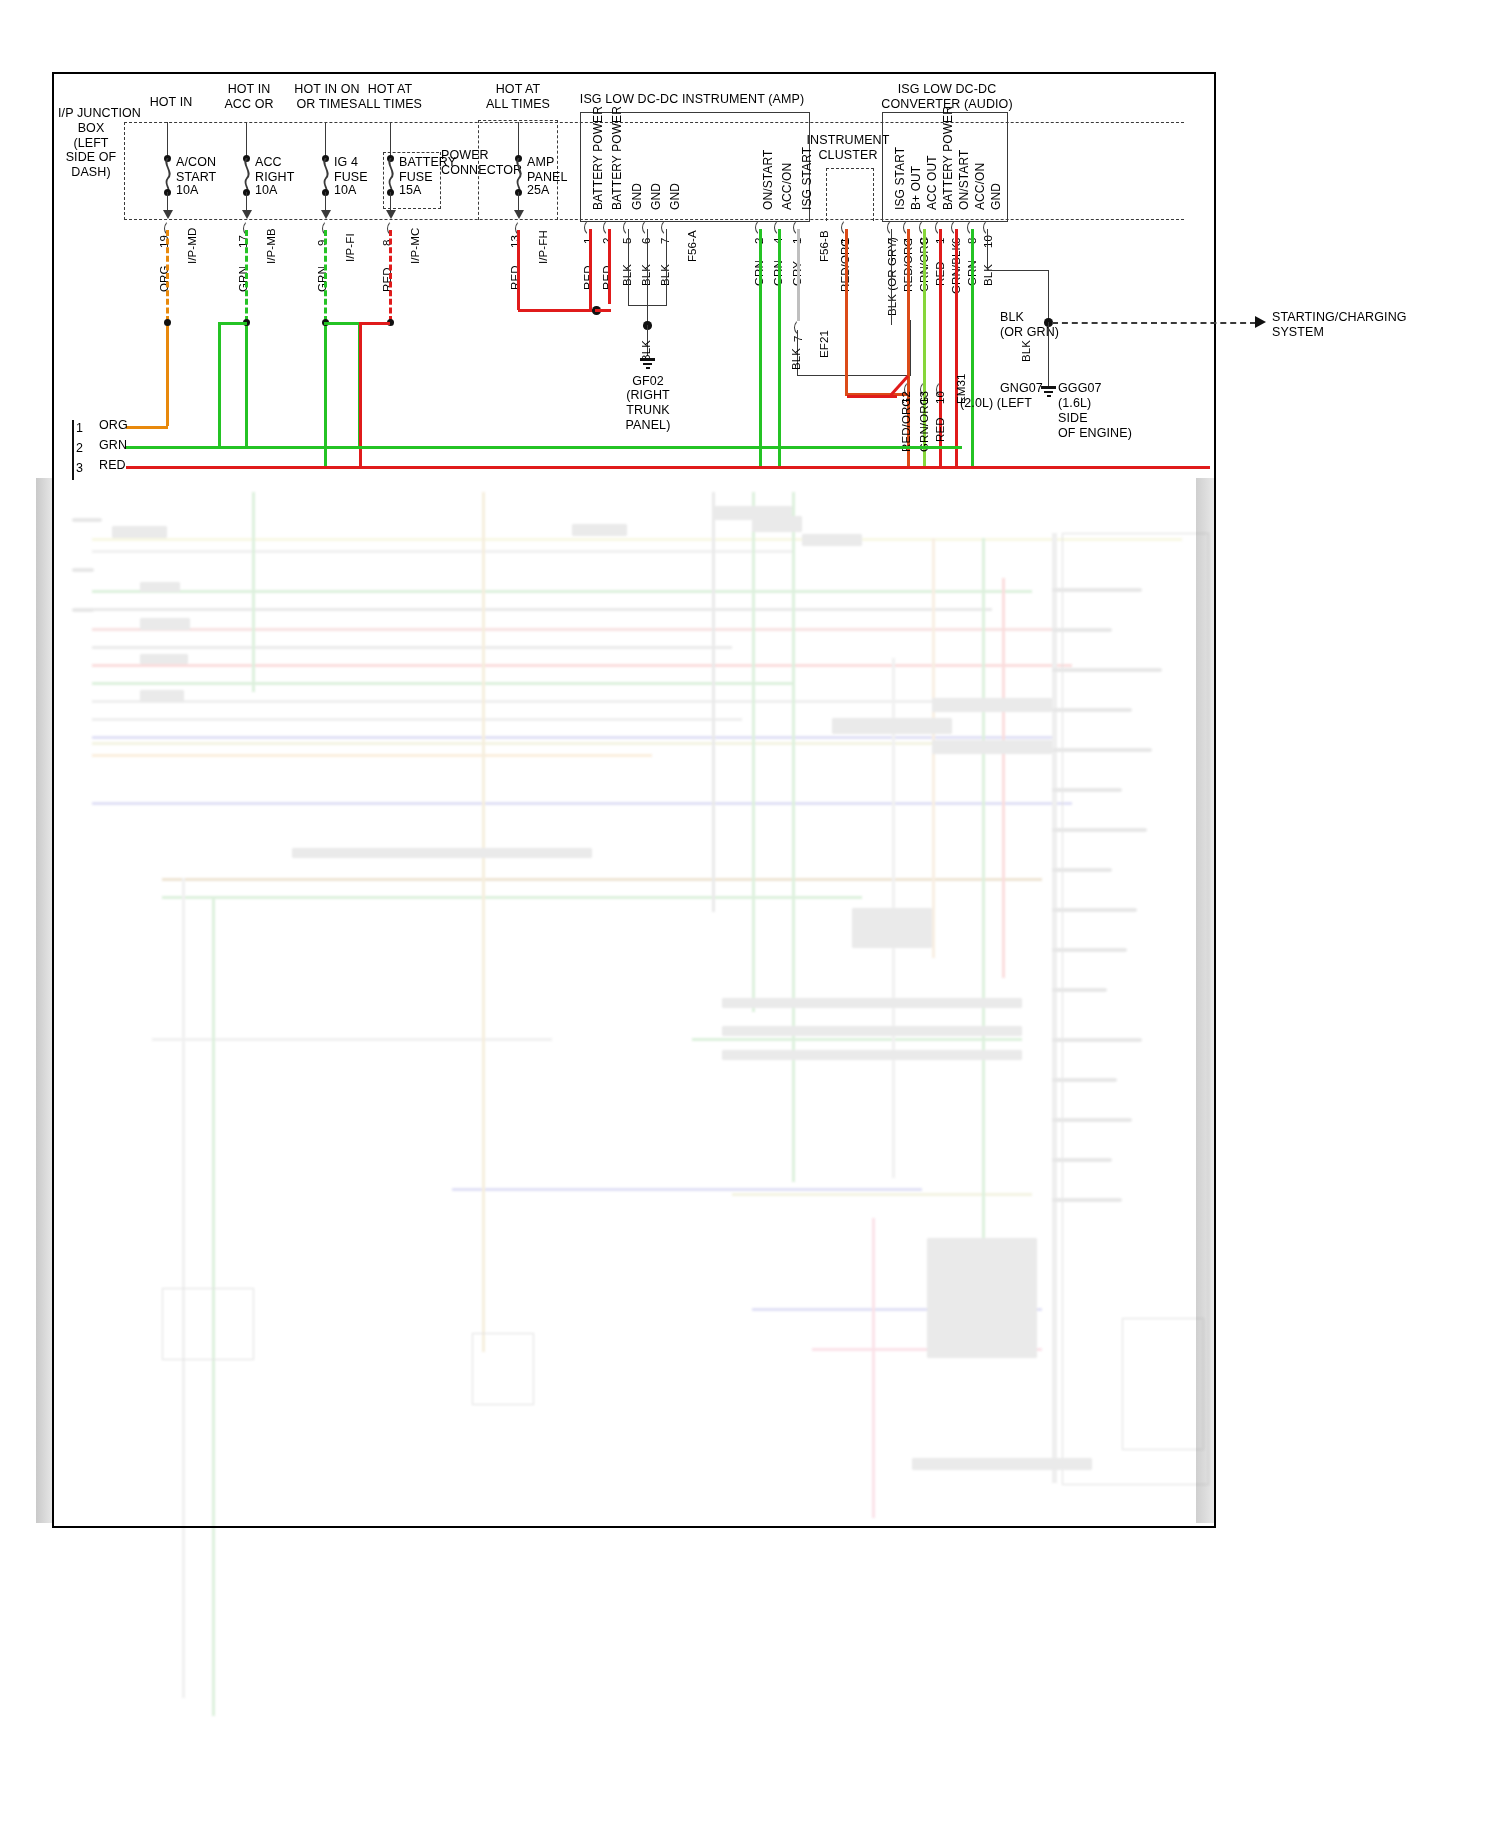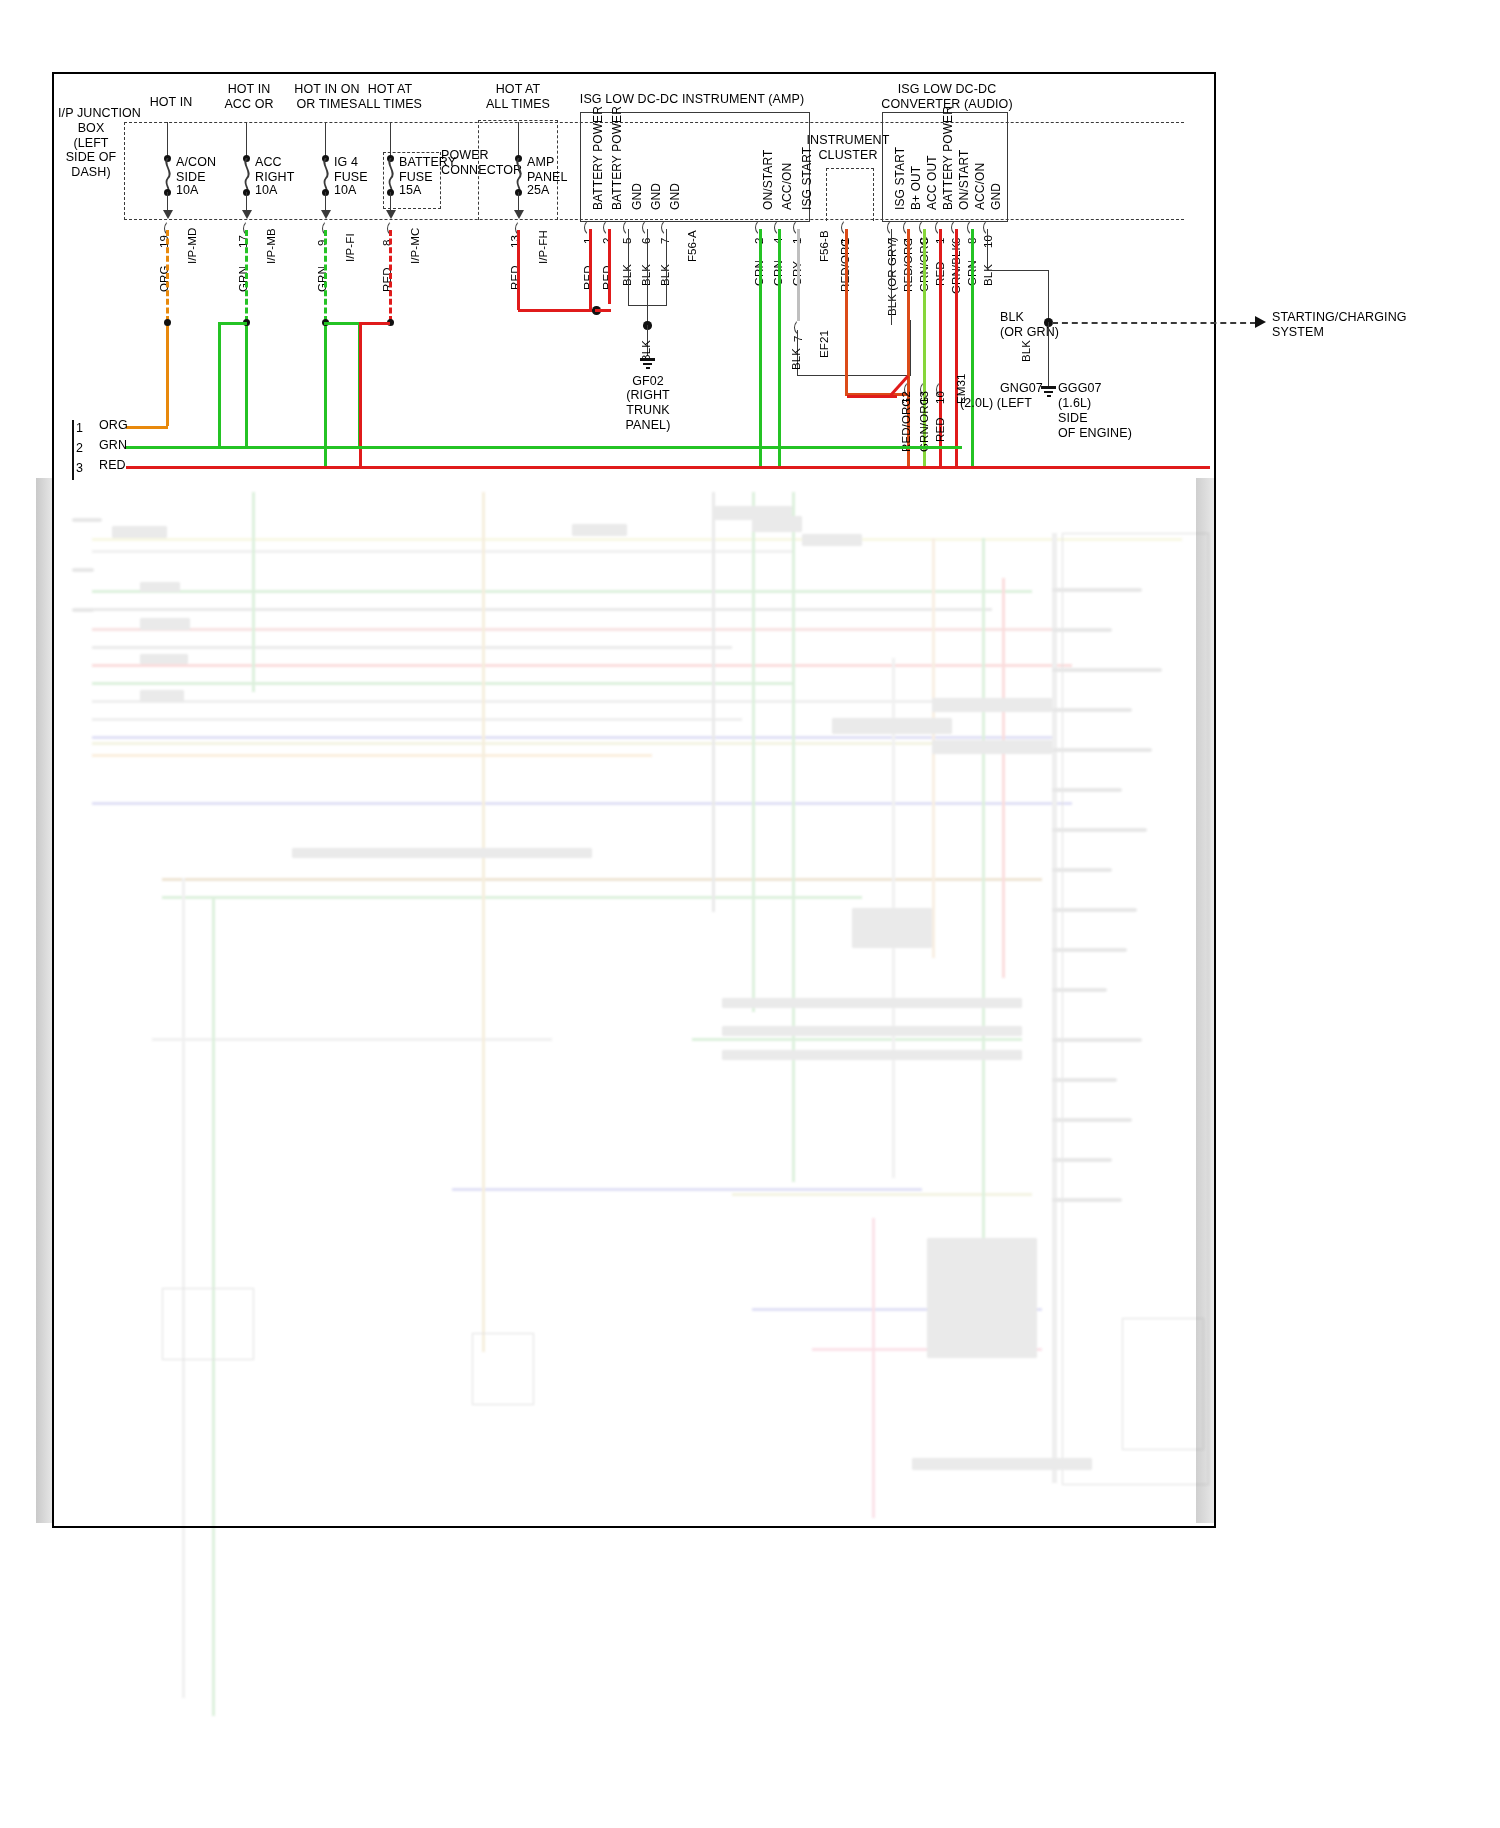--- a/index.html
+++ b/index.html
@@ -192,21 +192,21 @@
 
   <div class="vl" style="left:167px;top:122px;height:36px;"></div>
   <div class="dot" style="left:164px;top:155px;"></div>
   <svg class="fuse" style="left:161px;top:158px;" viewBox="0 0 14 34">
     <path d="M7 0 C 1 6, 13 14, 7 20 C 2 26, 10 30, 7 34" fill="none" stroke="#3a3a3a" stroke-width="1.8"></path>
   </svg>
   <div class="dot" style="left:164px;top:189px;"></div>
   <div class="vl" style="left:167px;top:192px;height:21px;"></div>
   <div class="arrowdown" style="left:163px;top:210px;"></div>
   <div class="txt" style="left:176px;top:155px;">A/CON
-SIDE</div>
+START</div>
   <div class="txt" style="left:176px;top:183px;">10A</div>
   <div class="arc" style="left:164px;top:220px;"></div>
   <div class="vtxt" style="left:158px;top:248px;font-size:11.5px;">19</div>
   <div class="vtxt" style="left:186px;top:264px;font-size:11.5px;">I/P-MD</div>
   <div class="vtxt" style="left:158px;top:292px;font-size:11.5px;">ORG</div>
 
   <div class="w v" style="left:166px;top:230px;height:92px;border-left:3px dashed #E8890C;"></div>
   <div class="w v" style="left:166px;top:322px;height:104px;border-left:3px solid #E8890C;"></div>
   <div class="dot" style="left:164px;top:319px;"></div>
   <div class="w h" style="left:126px;top:426px;width:42px;border-top:3px solid #E8890C;"></div>

